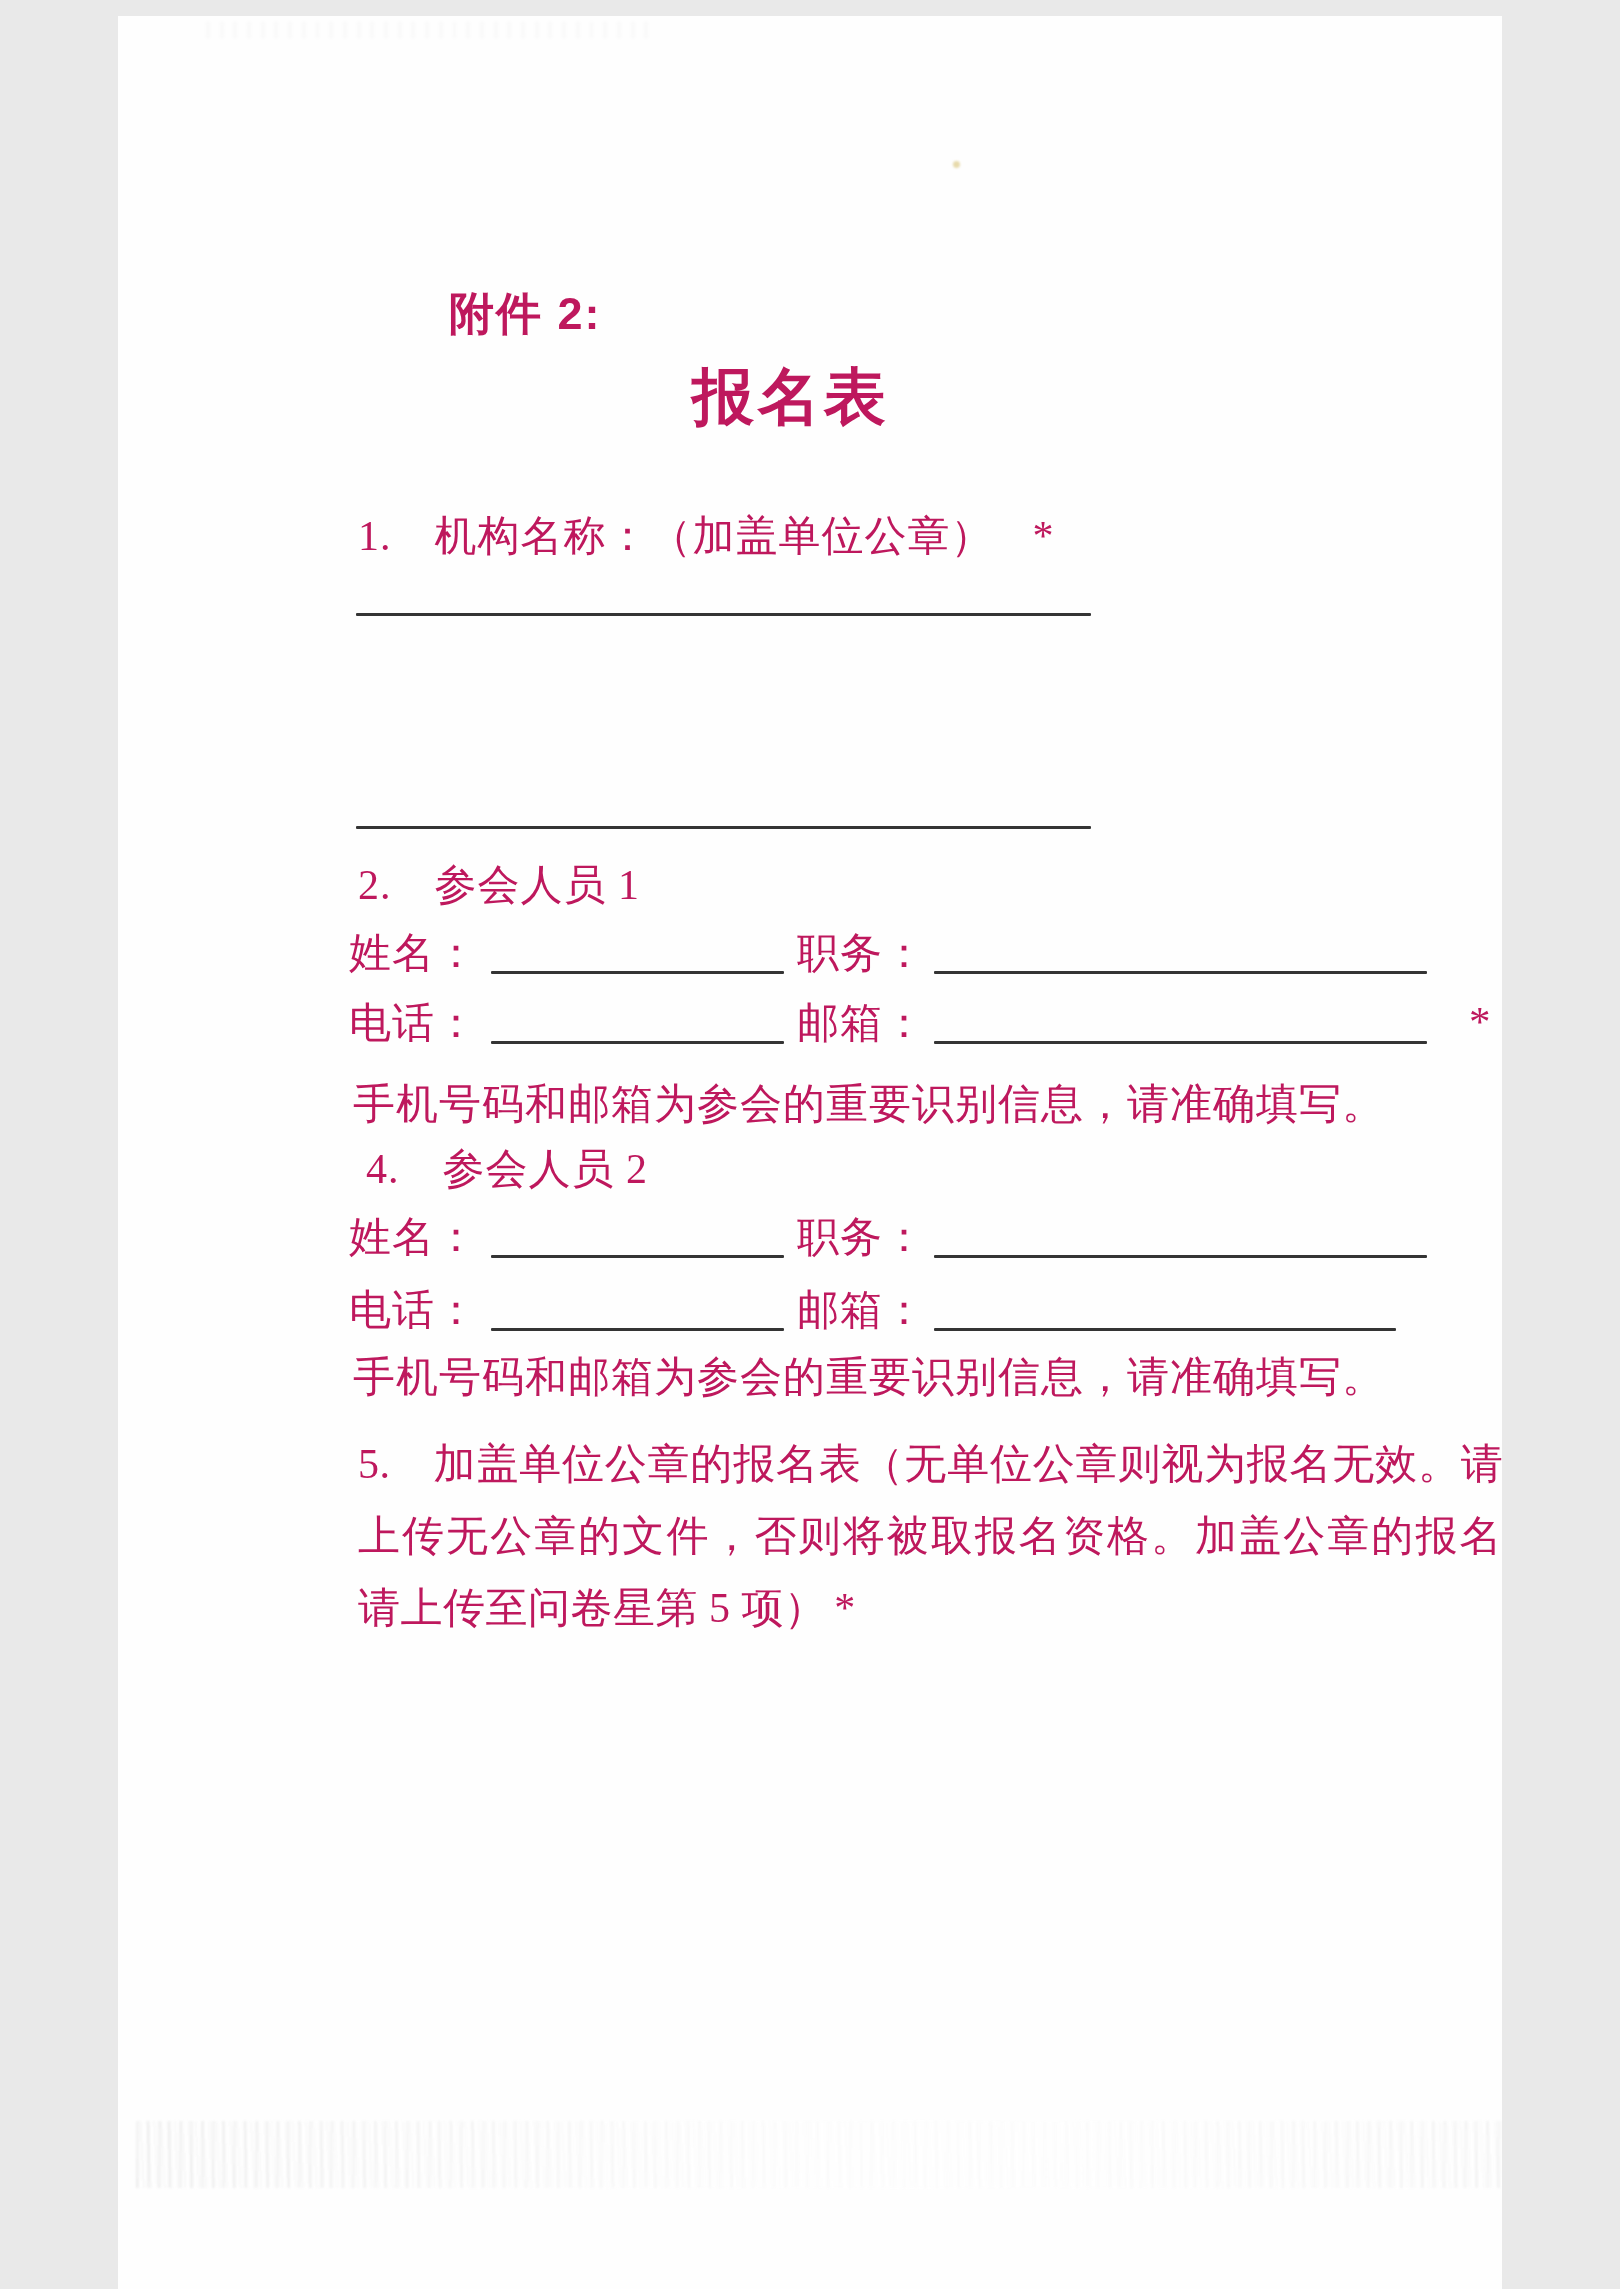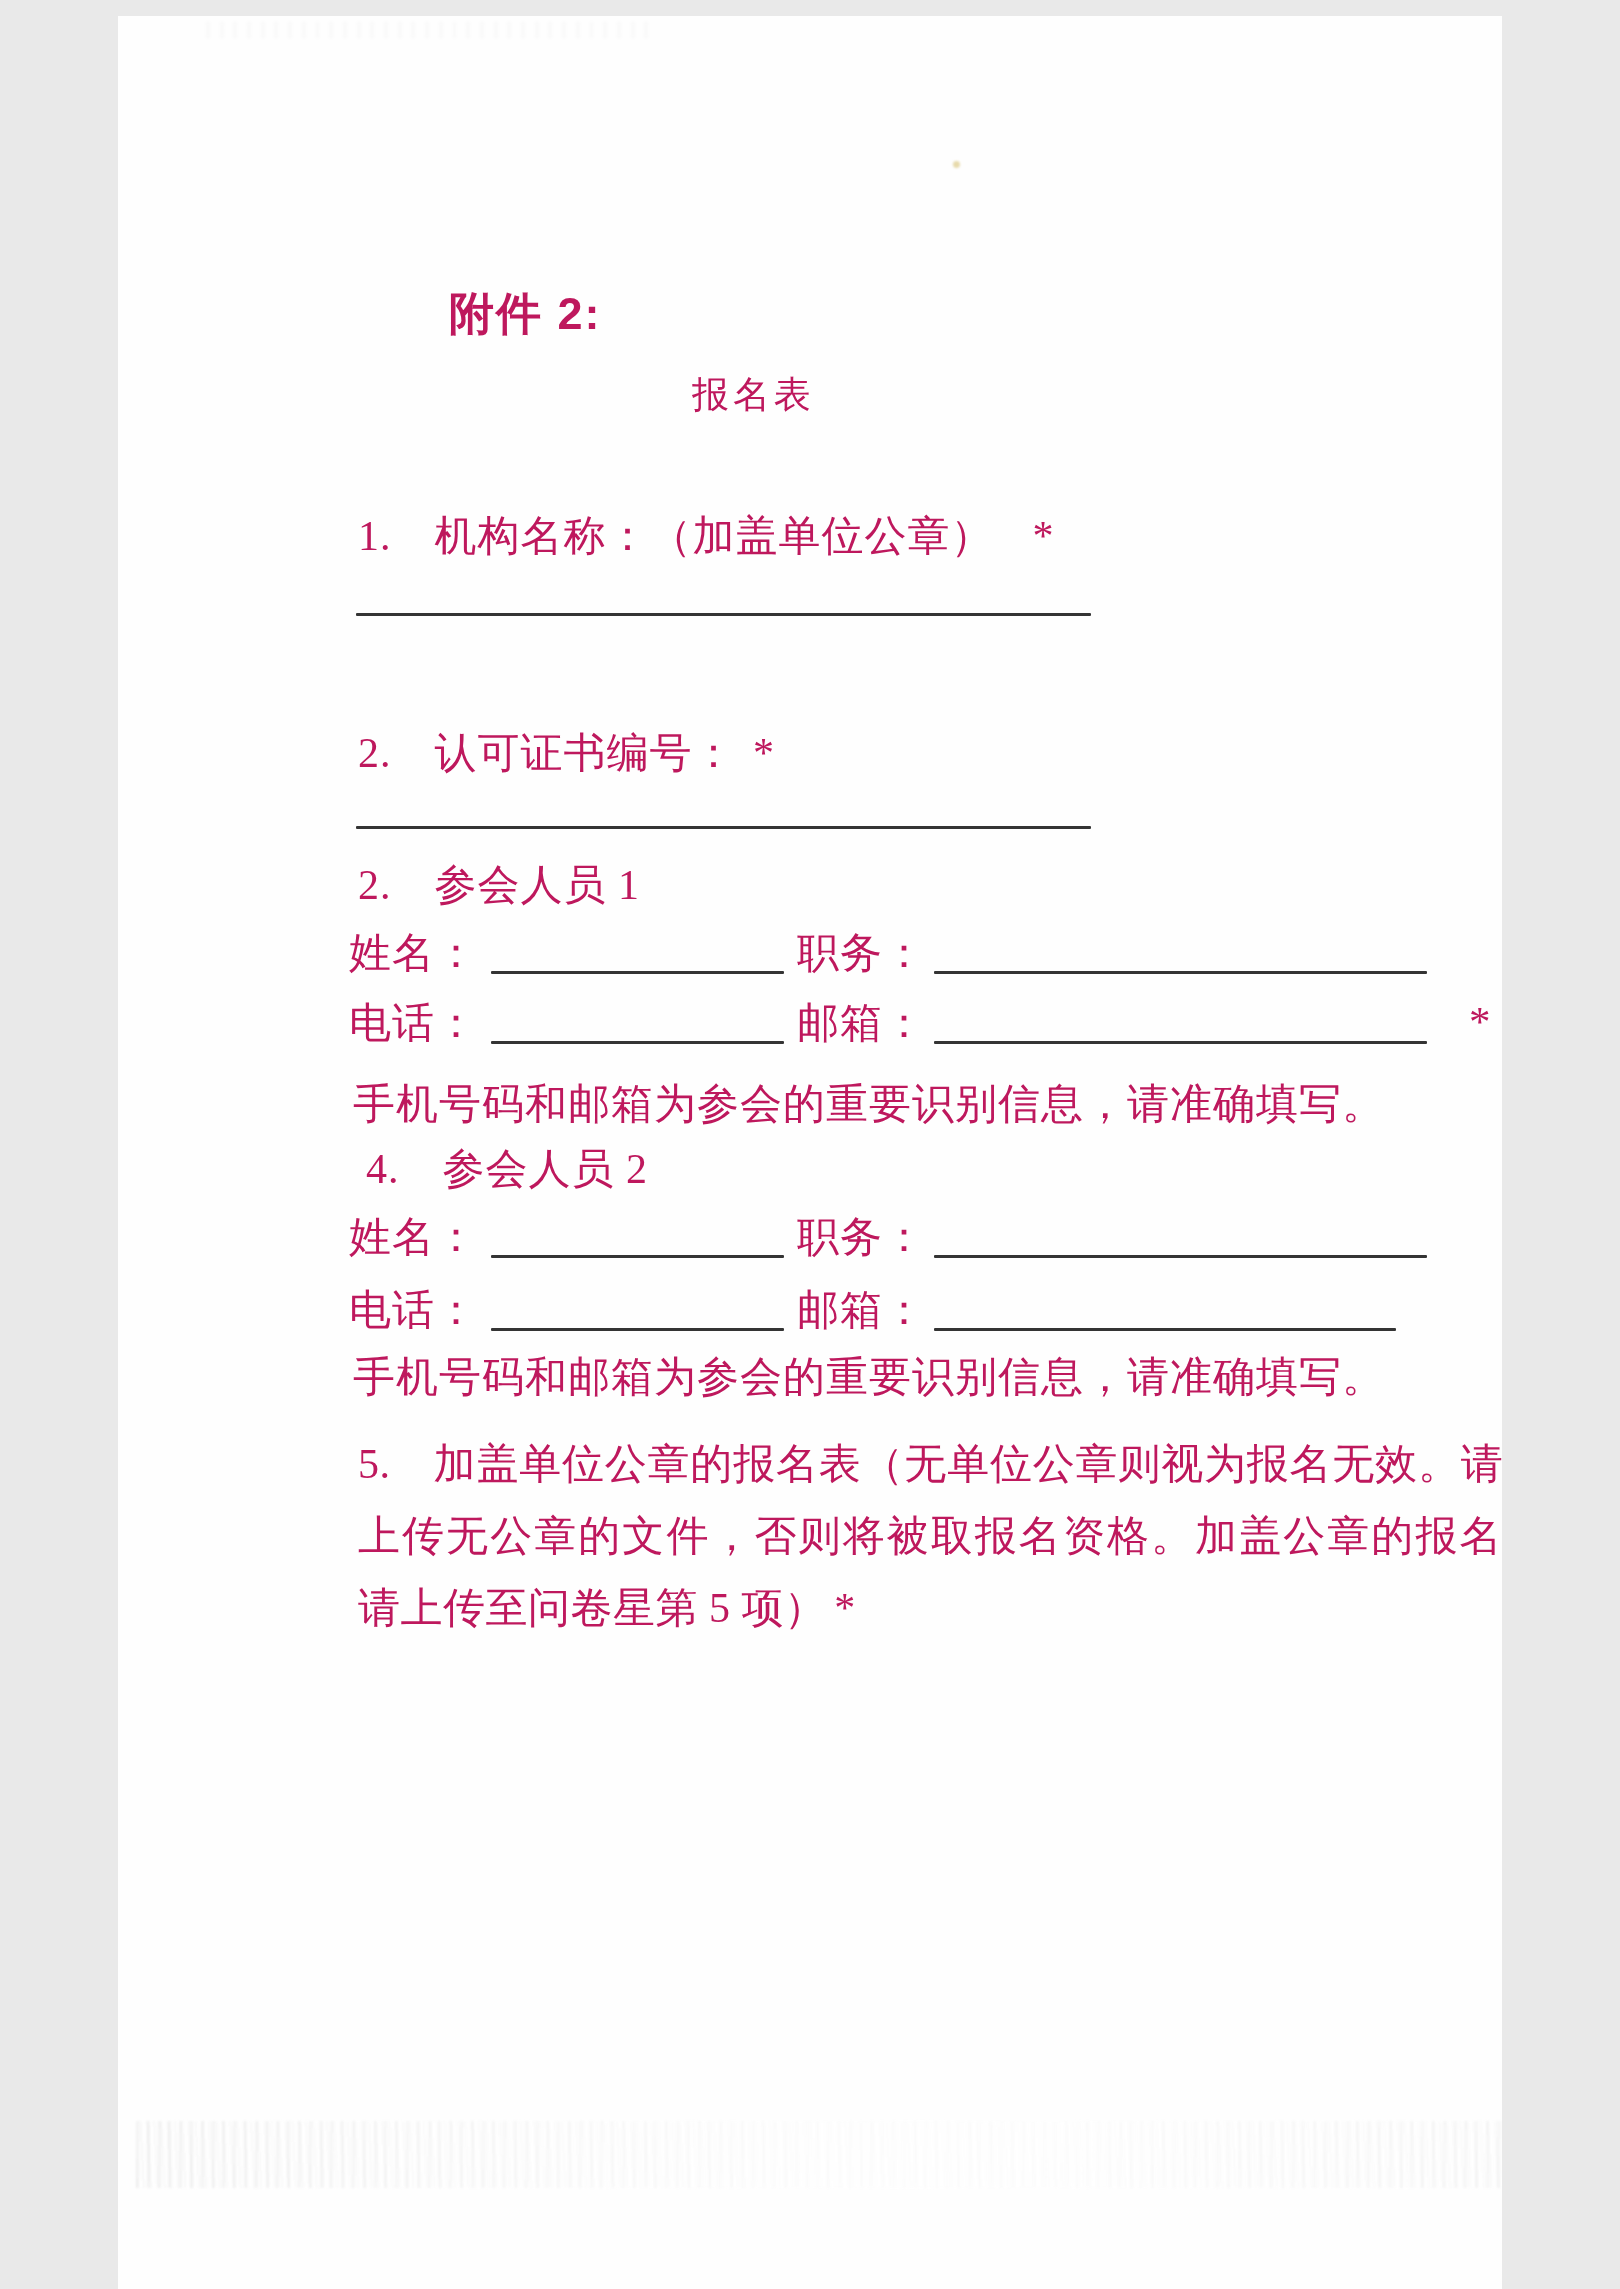--- a/index.html
+++ b/index.html
@@ -18,23 +18,23 @@
     line-height:1.18;
     white-space:nowrap;
     letter-spacing:1px;
   }
   .attach{
     left:331px;top:271px;
     font-family:"Liberation Sans","DejaVu Sans",sans-serif;
     font-weight:700;font-size:45px;letter-spacing:2px;
   }
   .title{
-    left:574px;top:357px;
+    left:574px;top:344px;
     font-family:"Liberation Sans","DejaVu Sans",sans-serif;
-    font-weight:400;font-size:37px;letter-spacing:3.9px;
+    font-weight:700;font-size:62px;letter-spacing:3.9px;
   }
   .subtitle{left:240px;top:419px;font-size:40px;}
   .para{
     white-space:normal;
     text-align:justify;
     line-height:72px;
     letter-spacing:0.5px;
   }
   .blank{
     position:absolute;height:2.9px;background:#343434;border-radius:1px;
@@ -70,21 +70,20 @@
 
   <div class="edge-smudge"></div>
   <div class="speck"></div>
 
   <div class="t attach">附件 2:</div>
   <div class="t title">报名表</div>
 
   <div class="t" style="left:240px;top:496px"><span>1.　机构名称：（加盖单位公章）</span><span class="star gap-lg">*</span></div>
   <div class="blank" style="left:238px;top:597px;width:735px"></div>
 
-  <div class="t" style="left:240px;top:713px"><span>2.　认可证书编号：</span><span class="star gap-sm">*</span></div>
   <div class="blank" style="left:238px;top:810px;width:735px"></div>
 
   <div class="t" style="left:240px;top:845px">2.　参会人员 1</div>
 
   <span class="t" style="left:231px;top:913px">姓名：</span>
   <div class="blank" style="left:373px;top:955px;width:293px"></div>
   <span class="t" style="left:679px;top:913px">职务：</span>
   <div class="blank" style="left:816px;top:955px;width:493px"></div>
 
   <span class="t" style="left:231px;top:983px">电话：</span>

